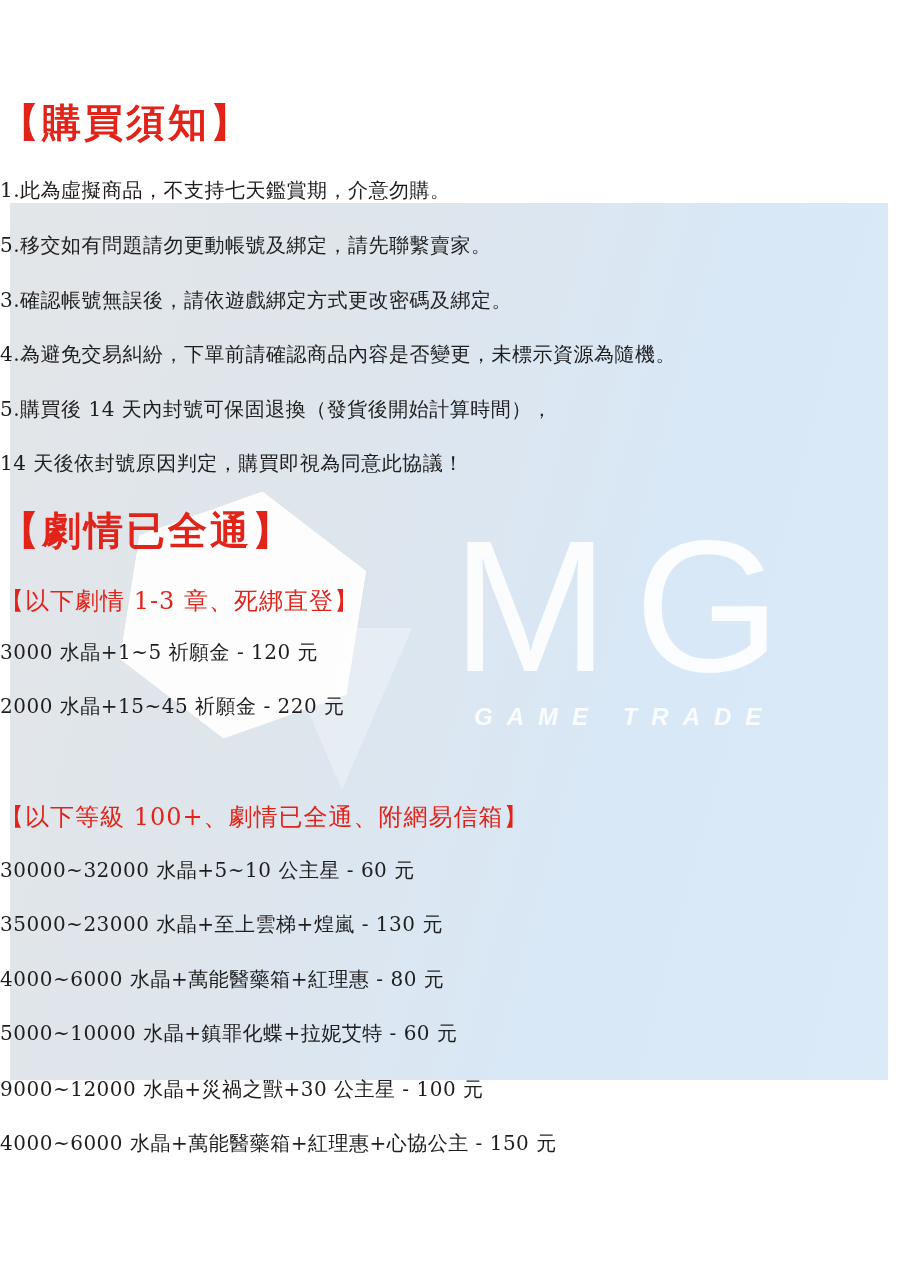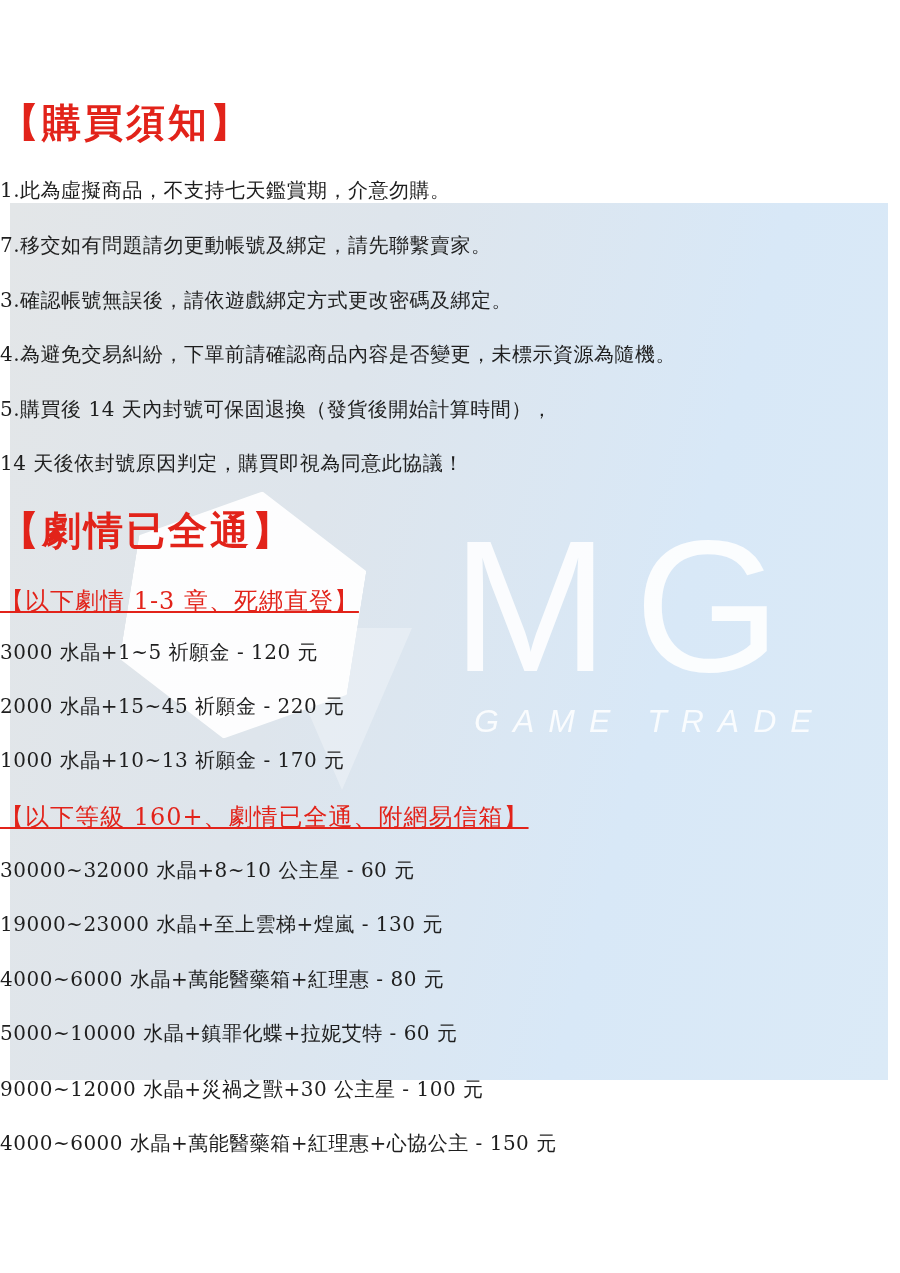--- a/index.html
+++ b/index.html
@@ -42,43 +42,43 @@
     font-weight: 400;
     line-height: 1.0;
     letter-spacing: 26px;
     color: rgba(255,255,255,0.88);
   }
   .wm-tagline {
     position: absolute;
     left: 474px; top: 703px;
     font-family: "Liberation Sans", sans-serif;
     font-style: italic;
-    font-size: 32px;
+    font-size: 24px;
     letter-spacing: 14px;
     color: rgba(255,255,255,0.85);
+    font-weight: bold;
   }
   
   .txt {
     position: absolute;
     left: 0; width: 100%;
     text-align: left;
     white-space: nowrap;
   }
   .title {
     color: #e2231a;
     font-size: 39px;
     font-weight: 700;
     letter-spacing: 3px;
   }
   .subtitle {
     color: #e2231a;
     font-size: 24px;
     font-weight: 400;
     letter-spacing: 1px;
-    text-decoration: underline;
   }
   .body-line {
     color: #1e1e1e;
     font-size: 20px;
     letter-spacing: 0.5px;
   }
 </style>
 </head>
 <body>
 
@@ -89,34 +89,33 @@
   <div>
     <div class="wm-hex"></div>
     <div class="wm-tri"></div>
     <div class="wm-logo">MG</div>
     <div class="wm-tagline">GAME TRADE</div>
   </div>
 
   <div class="txt title" style="top:96px">【購買須知】</div>
 
   <div class="txt body-line" style="top:177px">1.此為虛擬商品，不支持七天鑑賞期，介意勿購。</div>
-  <div class="txt body-line" style="top:232px">7.移交如有問題請勿更動帳號及綁定，請先聯繫賣家。</div>
+  <div class="txt body-line" style="top:232px">5.移交如有問題請勿更動帳號及綁定，請先聯繫賣家。</div>
   <div class="txt body-line" style="top:287px">3.確認帳號無誤後，請依遊戲綁定方式更改密碼及綁定。</div>
   <div class="txt body-line" style="top:341px">4.為避免交易糾紛，下單前請確認商品內容是否變更，未標示資源為隨機。</div>
   <div class="txt body-line" style="top:396px">5.購買後 14 天內封號可保固退換（發貨後開始計算時間），</div>
   <div class="txt body-line" style="top:450px">14 天後依封號原因判定，購買即視為同意此協議！</div>
 
   <div class="txt title" style="top:504px">【劇情已全通】</div>
 
   <div class="txt subtitle" style="top:585px">【以下劇情 1-3 章、死綁直登】</div>
   <div class="txt body-line" style="top:639px">3000 水晶+1~5 祈願金 - 120 元</div>
   <div class="txt body-line" style="top:693px">2000 水晶+15~45 祈願金 - 220 元</div>
-  <div class="txt body-line" style="top:747px">1000 水晶+10~13 祈願金 - 170 元</div>
 
-  <div class="txt subtitle" style="top:801px">【以下等級 160+、劇情已全通、附網易信箱】</div>
-  <div class="txt body-line" style="top:857px">30000~32000 水晶+8~10 公主星 - 60 元</div>
-  <div class="txt body-line" style="top:911px">19000~23000 水晶+至上雲梯+煌嵐 - 130 元</div>
+  <div class="txt subtitle" style="top:801px">【以下等級 100+、劇情已全通、附網易信箱】</div>
+  <div class="txt body-line" style="top:857px">30000~32000 水晶+5~10 公主星 - 60 元</div>
+  <div class="txt body-line" style="top:911px">35000~23000 水晶+至上雲梯+煌嵐 - 130 元</div>
   <div class="txt body-line" style="top:966px">4000~6000 水晶+萬能醫藥箱+紅理惠 - 80 元</div>
   <div class="txt body-line" style="top:1020px">5000~10000 水晶+鎮罪化蝶+拉妮艾特 - 60 元</div>
   <div class="txt body-line" style="top:1076px">9000~12000 水晶+災禍之獸+30 公主星 - 100 元</div>
   <div class="txt body-line" style="top:1130px">4000~6000 水晶+萬能醫藥箱+紅理惠+心協公主 - 150 元</div>
 
 </div>
 
 </body></html>

